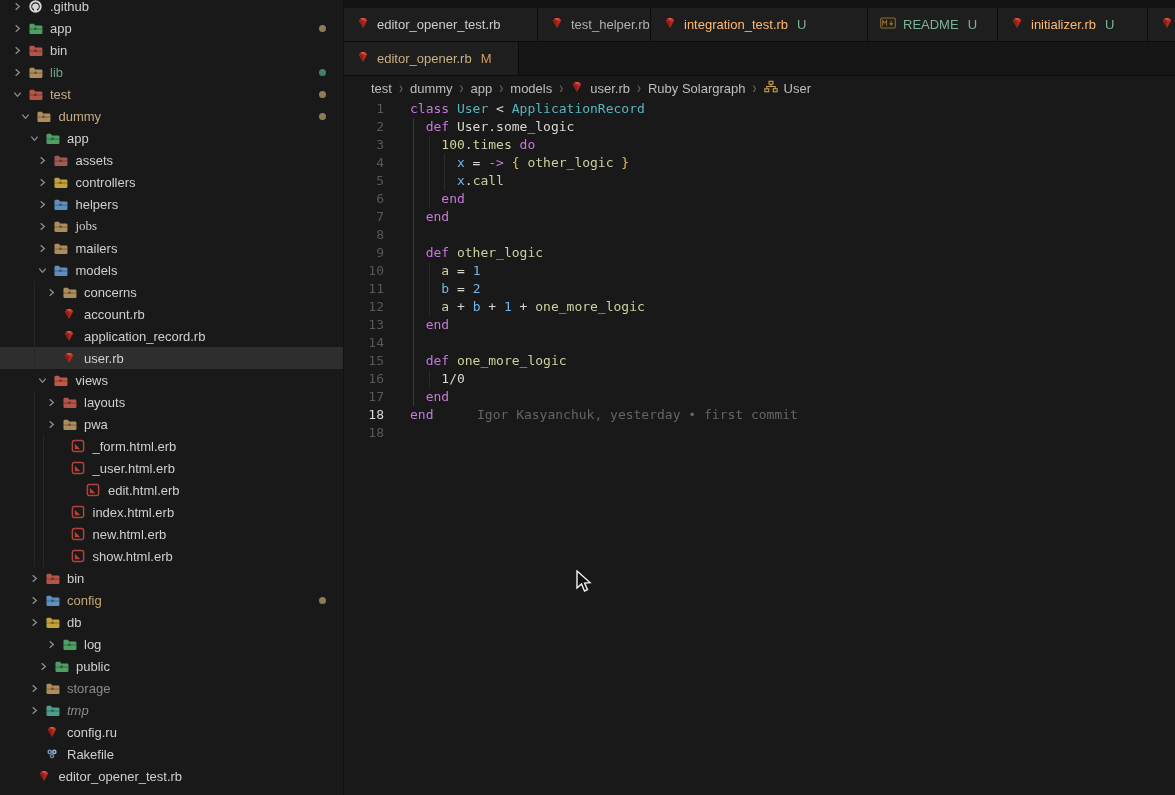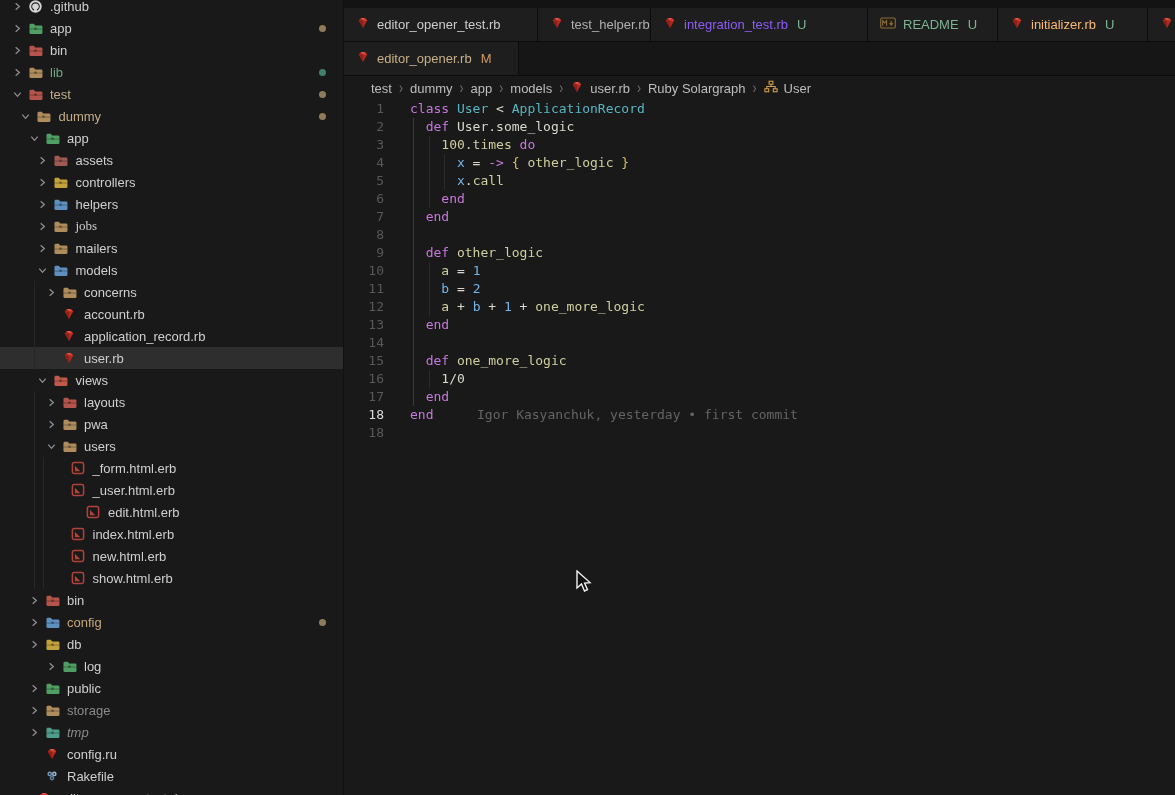--- a/index.html
+++ b/index.html
@@ -351,36 +351,20 @@
           </span>
           <span class="tree-icon">
             <svg width="15" height="13" viewBox="0 0 16 14">
       <path d="M1.5 3.5 q0-1.5 1.5-1.5 h3.2 l1.4 1.8 h6.4 q1.5 0 1.5 1.5 v6.2 q0 1.5 -1.5 1.5 h-11 q-1.5 0 -1.5 -1.5 z" fill="#ae8c5c"></path>
       <rect x="1.5" y="7" width="14" height="1.2" fill="rgba(0,0,0,0.25)"></rect>
       <rect x="6.6" y="5.8" width="2.8" height="2.6" rx="0.6" fill="rgba(0,0,0,0.35)"></rect>
             </svg>
           </span>
           <span class="tree-label">pwa</span>
         </div>
-        <div class="tree-row" style="padding-left: 44px;">
-          <span class="tree-guide" style="left: 34px;"></span>
-          <span class="tree-chevron">
-            <svg width="11" height="11" viewBox="0 0 12 12">
-              <polyline points="2.5,4 6,8 9.5,4" fill="none" stroke="#8f8f8f" stroke-width="1.4"></polyline>
-            </svg>
-          </span>
-          <span class="tree-icon">
-            <svg width="15" height="13" viewBox="0 0 16 14">
-      <path d="M1.5 3.5 q0-1.5 1.5-1.5 h3.2 l1.4 1.8 h6.4 q1.5 0 1.5 1.5 v6.2 q0 1.5 -1.5 1.5 h-11 q-1.5 0 -1.5 -1.5 z" fill="#ae8c5c"></path>
-      <rect x="1.5" y="7" width="14" height="1.2" fill="rgba(0,0,0,0.25)"></rect>
-      <rect x="6.6" y="5.8" width="2.8" height="2.6" rx="0.6" fill="rgba(0,0,0,0.35)"></rect>
-            </svg>
-          </span>
-          <span class="tree-label">users</span>
-        </div>
         <div class="tree-row" style="padding-left: 52.5px;">
           <span class="tree-guide" style="left: 34px;"></span>
           <span class="tree-guide" style="left: 43px;"></span>
           <span class="tree-chevron"></span>
           <span class="tree-icon">
             <svg width="14" height="14" viewBox="0 0 16 16">
       <rect x="1.6" y="1.6" width="12.8" height="12.8" rx="2" fill="none" stroke="#b3433a" stroke-width="1.7"></rect>
       <path d="M4.4 11.6 L10.6 11.6 L4.4 5.4 Z" fill="#b3433a"></path>
             </svg>
           </span>
@@ -500,21 +484,21 @@
           </span>
           <span class="tree-icon">
             <svg width="15" height="13" viewBox="0 0 16 14">
       <path d="M1.5 3.5 q0-1.5 1.5-1.5 h3.2 l1.4 1.8 h6.4 q1.5 0 1.5 1.5 v6.2 q0 1.5 -1.5 1.5 h-11 q-1.5 0 -1.5 -1.5 z" fill="#4f9e63"></path>
       <rect x="1.5" y="7" width="14" height="1.2" fill="rgba(0,0,0,0.25)"></rect>
       <rect x="6.6" y="5.8" width="2.8" height="2.6" rx="0.6" fill="rgba(0,0,0,0.35)"></rect>
             </svg>
           </span>
           <span class="tree-label">log</span>
         </div>
-        <div class="tree-row" style="padding-left: 27px;">
+        <div class="tree-row" style="padding-left: 36px;">
           <span class="tree-chevron">
             <svg width="11" height="11" viewBox="0 0 12 12">
               <polyline points="4,2.5 8,6 4,9.5" fill="none" stroke="#8f8f8f" stroke-width="1.4"></polyline>
             </svg>
           </span>
           <span class="tree-icon">
             <svg width="15" height="13" viewBox="0 0 16 14">
       <path d="M1.5 3.5 q0-1.5 1.5-1.5 h3.2 l1.4 1.8 h6.4 q1.5 0 1.5 1.5 v6.2 q0 1.5 -1.5 1.5 h-11 q-1.5 0 -1.5 -1.5 z" fill="#4f9e63"></path>
       <rect x="1.5" y="7" width="14" height="1.2" fill="rgba(0,0,0,0.25)"></rect>
       <rect x="6.6" y="5.8" width="2.8" height="2.6" rx="0.6" fill="rgba(0,0,0,0.35)"></rect>
@@ -614,21 +598,21 @@
             </svg></span>
           <span class="tab-label" style="color: rgb(176, 176, 176);">test_helper.rb</span>
         </div>
         <div class="tab" style="width: 217px; flex: 0 0 217px;">
           <span><svg width="14" height="14" viewBox="0 0 16 16">
       <path d="M3.2 5 L5.6 2.4 H10.4 L12.8 5 L8 13.6 Z" fill="#b3281e"></path>
       <path d="M5.6 2.4 L8 5 L10.4 2.4 Z" fill="#e0584a"></path>
       <path d="M3.2 5 L8 5 L8 13.6 Z" fill="#8f1f17"></path>
       <path d="M8 5 L12.8 5 L10.8 3 Z" fill="#d8473b"></path>
             </svg></span>
-          <span class="tab-label" style="color: #8b5cf6;">integration_test.rb</span>
+          <span class="tab-label" style="color: #fdba74;">integration_test.rb</span>
           <span class="tab-suffix" style="color: rgb(124, 179, 147);">U</span>
         </div>
         <div class="tab" style="width: 130px; flex: 0 0 130px;">
           <span><svg width="16" height="12" viewBox="0 0 18 13">
       <rect x="0.8" y="0.8" width="16.4" height="11.4" rx="1.6" fill="#241f15" stroke="#8a6d3b" stroke-width="1.2"></rect>
       <path d="M3 9.5 V3.8 L5.2 6.4 L7.4 3.8 V9.5" fill="none" stroke="#8a6d3b" stroke-width="1.2"></path>
       <path d="M12.6 4 V8 M10.8 6.6 L12.6 8.8 L14.4 6.6" fill="none" stroke="#8a6d3b" stroke-width="1.2"></path>
             </svg></span>
           <span class="tab-label" style="color: rgb(124, 179, 147);">README</span>
           <span class="tab-suffix" style="color: rgb(124, 179, 147);">U</span>

